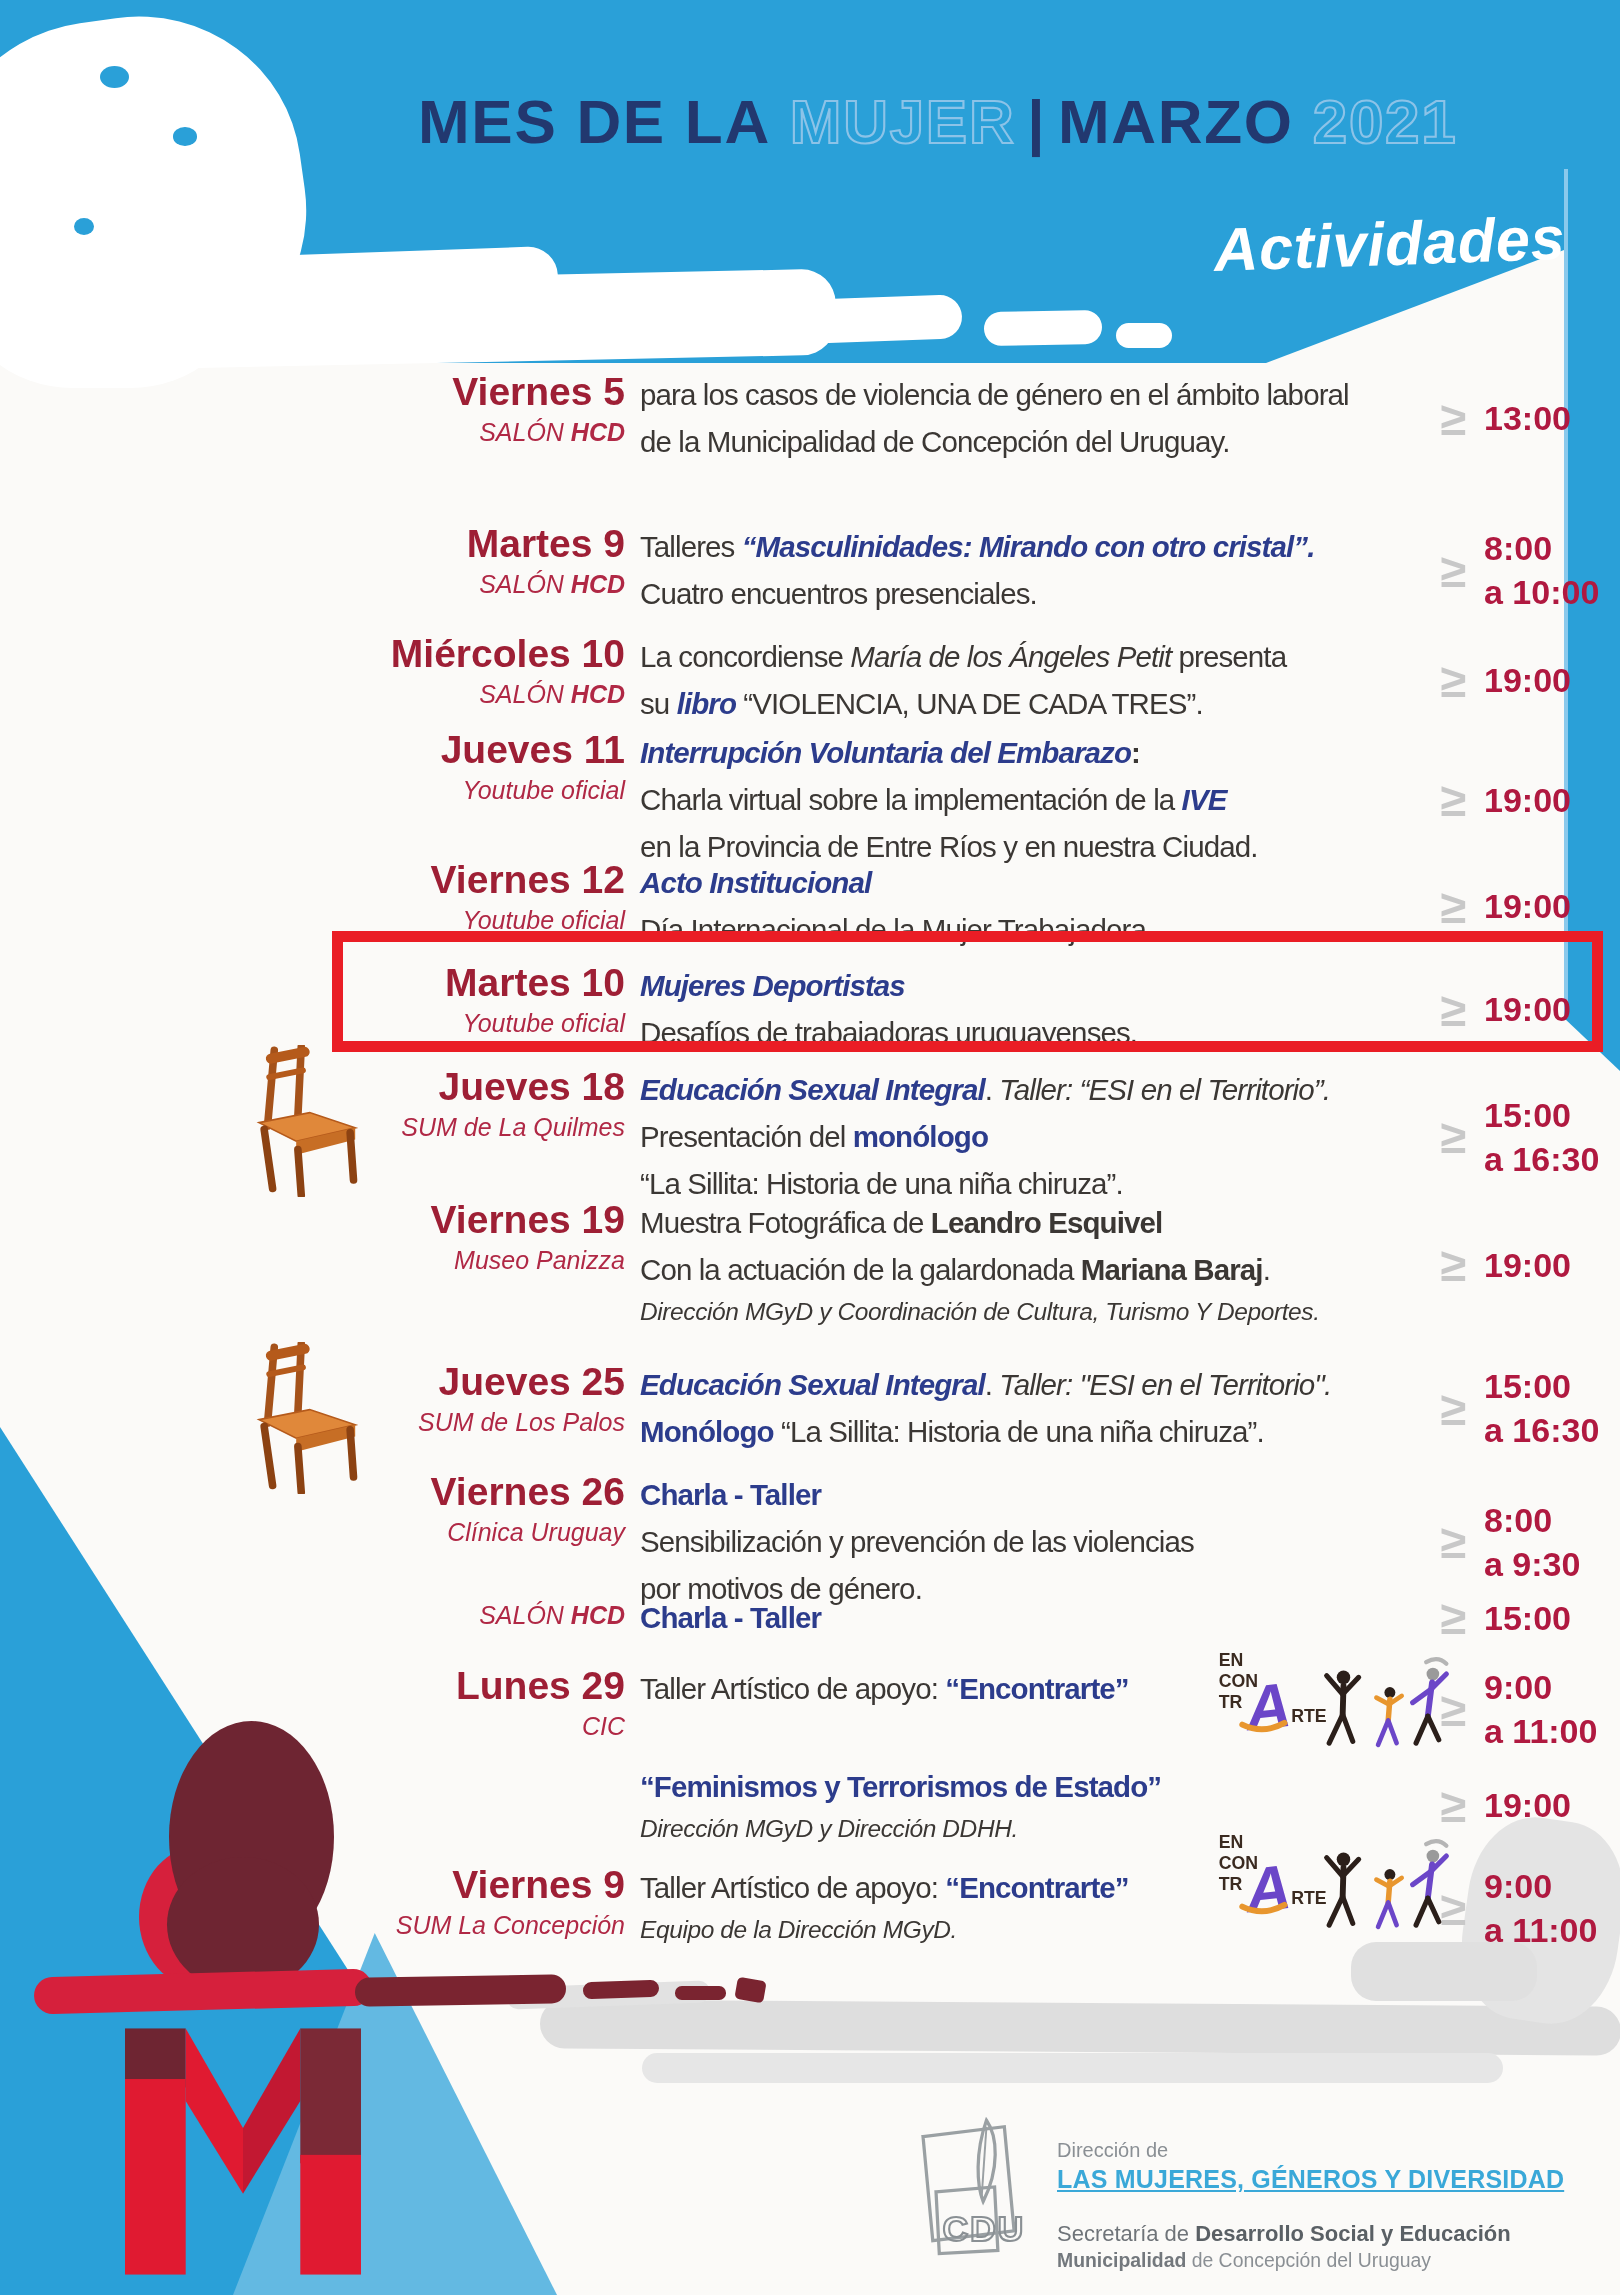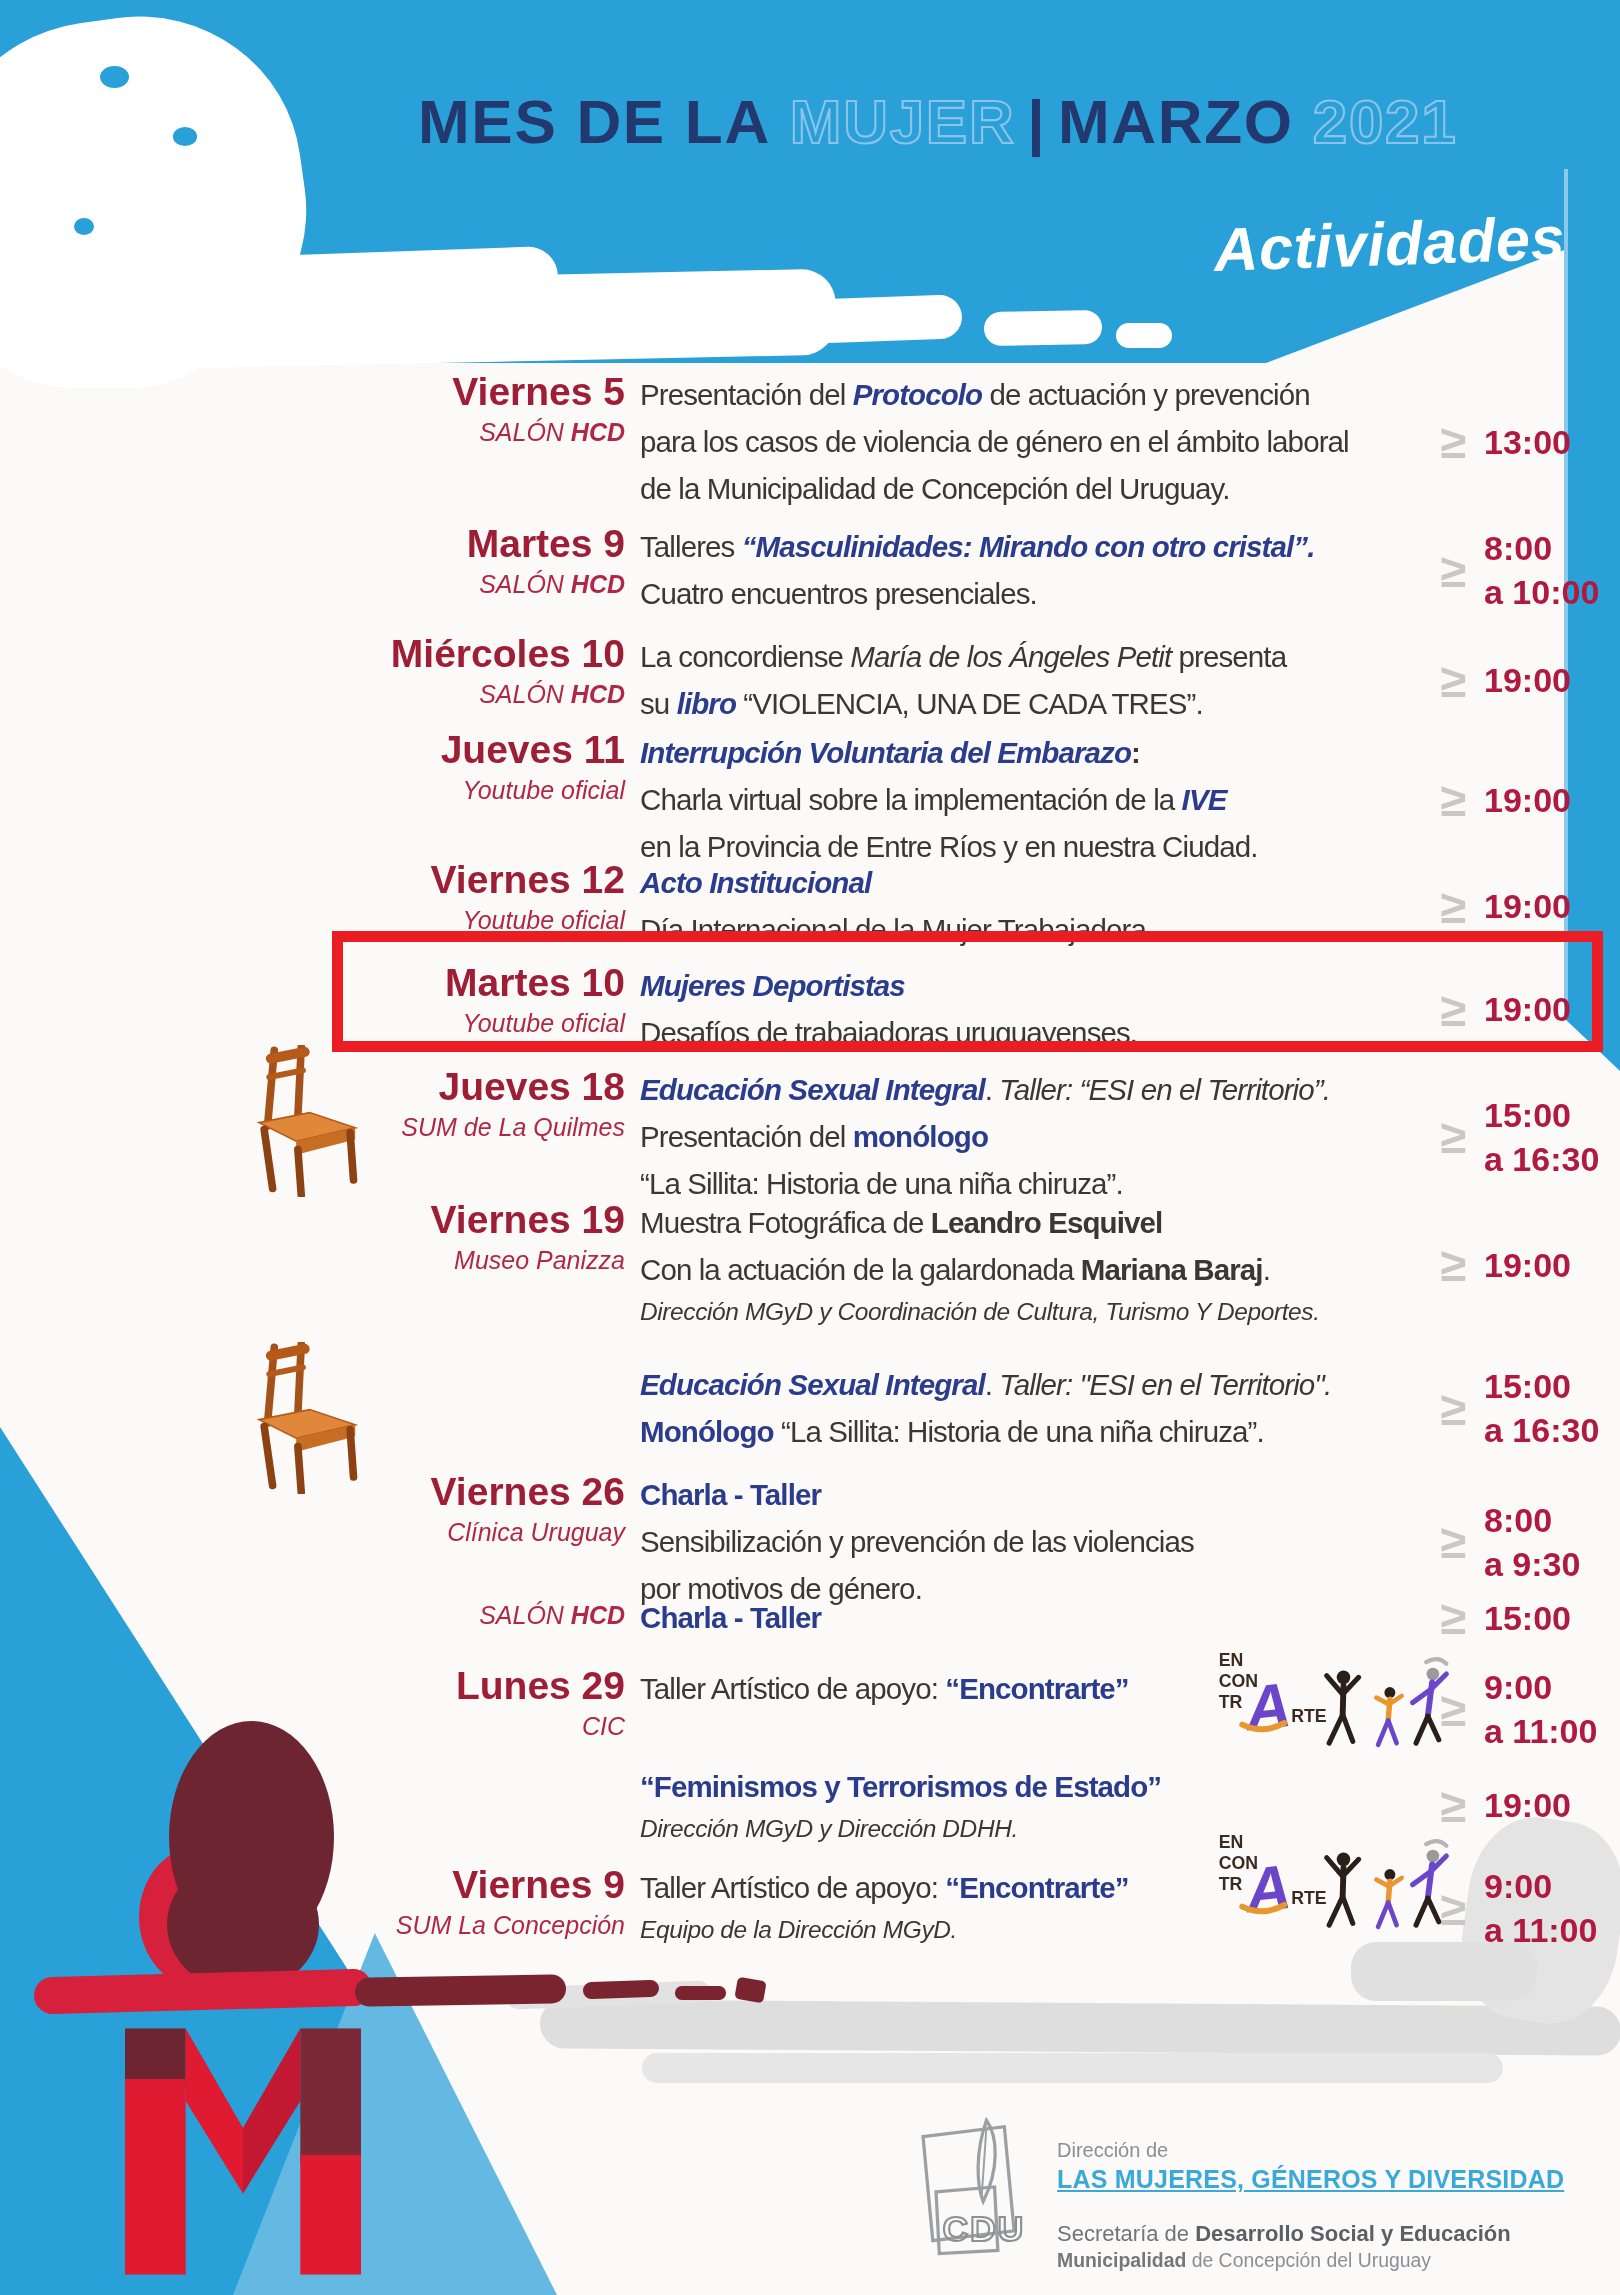--- a/index.html
+++ b/index.html
@@ -141,21 +141,20 @@
 
   <div class="actividades">Actividades</div>
 
   <div id="rows">
       <div class="row" style="top: 371px;">
         <div class="date-col">
           <div class="date">Viernes 5</div>
           <div class="venue">SALÓN <span class="venue-b">HCD</span></div>
         </div>
         <div class="content-col">
-          <div class="line"><span class="sg-n">Presentación del </span><span class="sg-bi">Protocolo</span><span class="sg-n"> de actuación y prevención</span></div>
           <div class="line"><span class="sg-n">para los casos de violencia de género en el ámbito laboral</span></div>
           <div class="line"><span class="sg-n">de la Municipalidad de Concepción del Uruguay.</span></div>
         </div>
         <div class="chevron">≥</div>
         <div class="time-col">
           <div class="time-line">13:00</div>
         </div>
       </div>
       <div class="row" style="top: 523px;">
         <div class="date-col">
@@ -254,20 +253,24 @@
           <div class="line"><span class="sg-n">Muestra Fotográfica de </span><span class="sg-b">Leandro Esquivel</span></div>
           <div class="line"><span class="sg-n">Con la actuación de la galardonada </span><span class="sg-b">Mariana Baraj</span><span class="sg-n">.</span></div>
           <div class="line line-small"><span class="sg-i">Dirección MGyD y Coordinación de Cultura, Turismo Y Deportes.</span></div>
         </div>
         <div class="chevron">≥</div>
         <div class="time-col">
           <div class="time-line">19:00</div>
         </div>
       </div>
       <div class="row" style="top: 1361px;">
+        <div class="date-col">
+          <div class="date">Jueves 25</div>
+          <div class="venue">SUM de Los Palos</div>
+        </div>
         <div class="content-col">
           <div class="line"><span class="sg-bi">Educación Sexual Integral</span><span class="sg-n">. </span><span class="sg-i">Taller: "ESI en el Territorio".</span></div>
           <div class="line"><span class="sg-bb">Monólogo</span><span class="sg-n"> “La Sillita: Historia de una niña chiruza”.</span></div>
         </div>
         <div class="chevron">≥</div>
         <div class="time-col">
           <div class="time-line">15:00</div>
           <div class="time-line">a 16:30</div>
         </div>
       </div>

